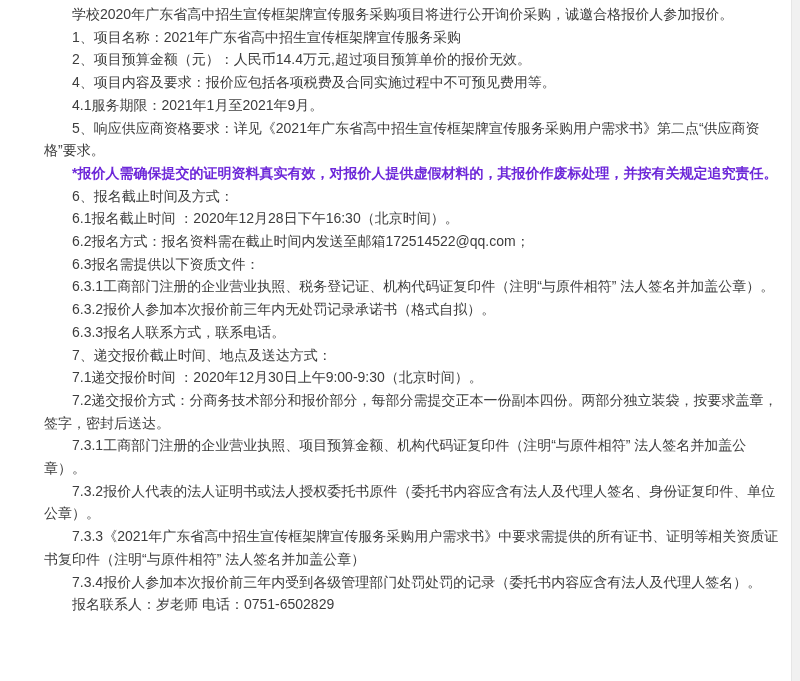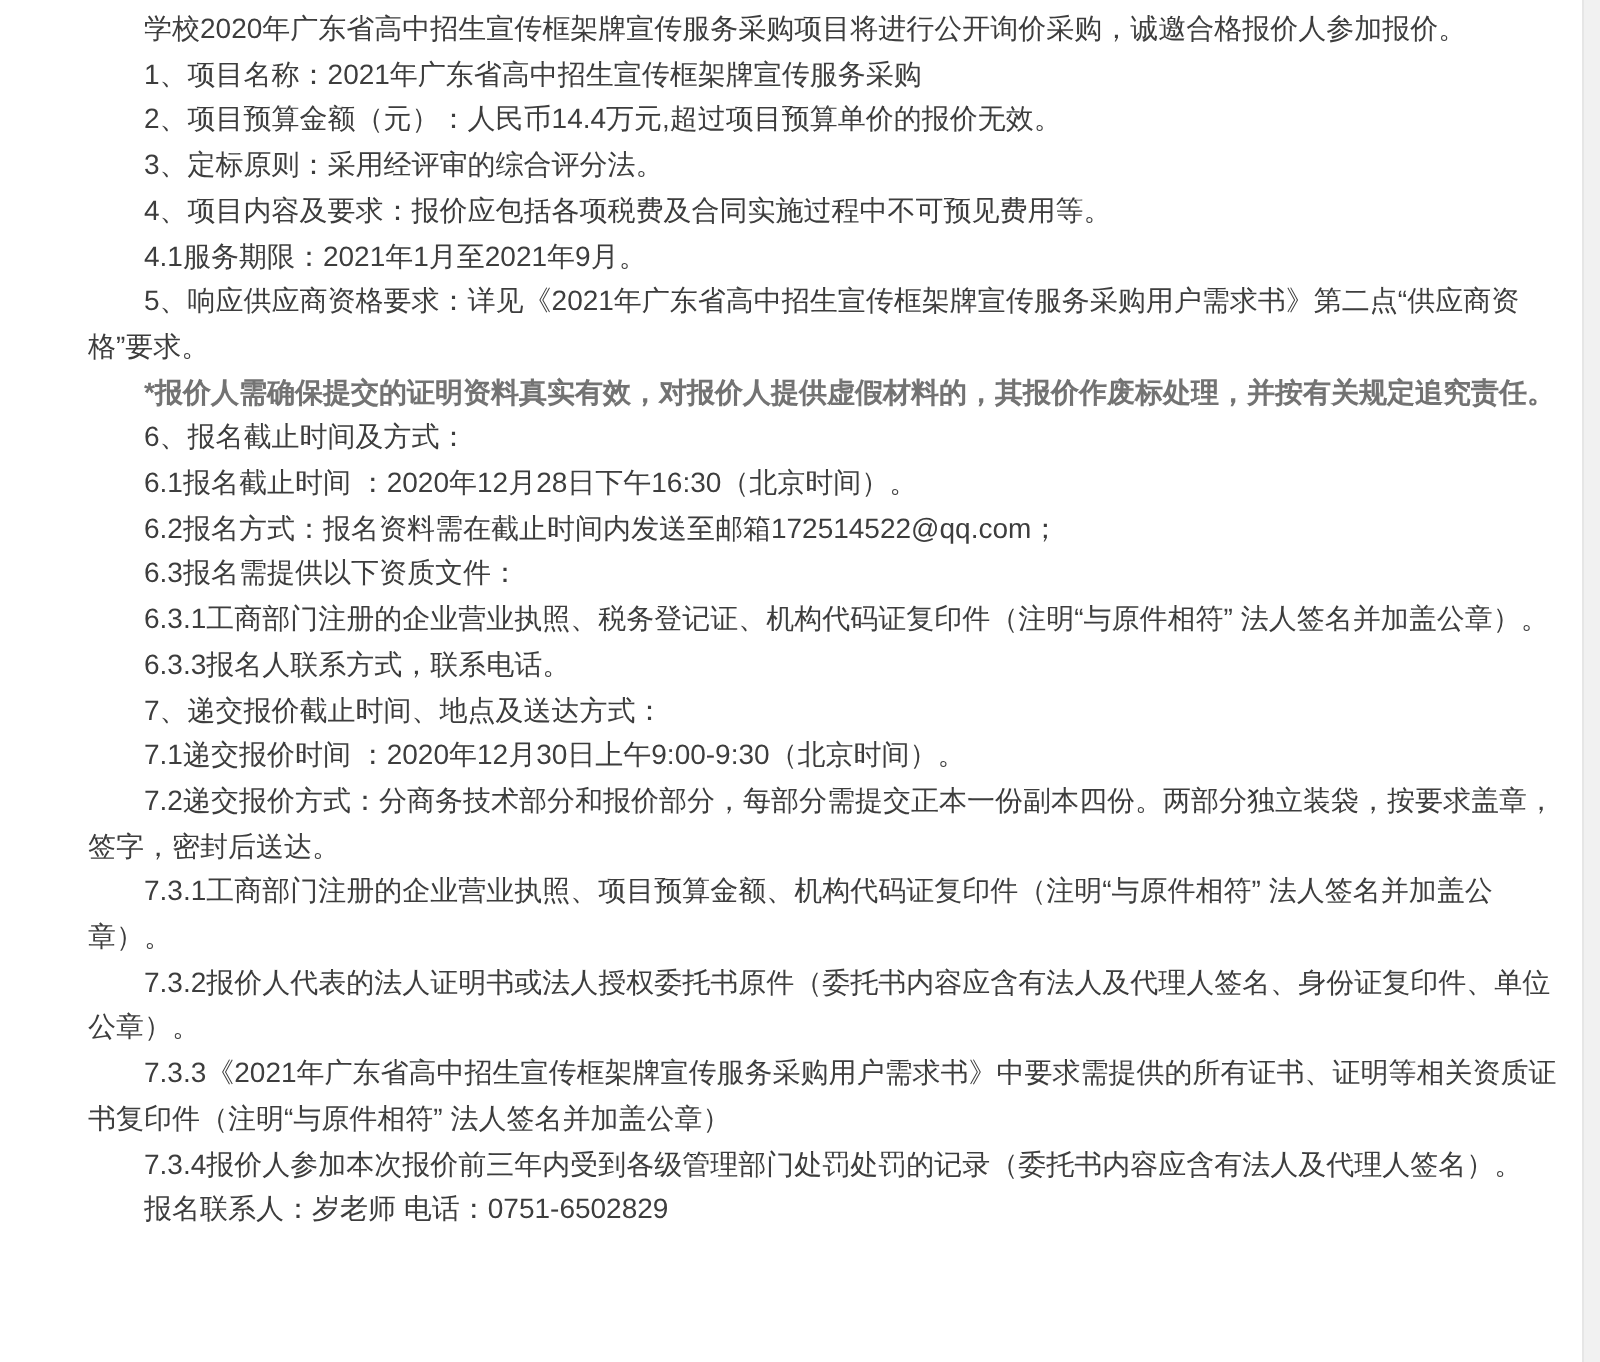--- a/index.html
+++ b/index.html
@@ -27,49 +27,49 @@
     padding: 0;
     font-size: 14px;
     line-height: 22.7px;
     color: #3d3d3d;
     text-indent: 2em;
     text-align: left;
     word-break: break-word;
   }
   .doc p.bold {
     font-weight: bold;
-    color: #737373;
+    color: #6d28d9;
   }
   .edge-strip {
     position: absolute;
     top: 0;
     right: 0;
     width: 8px;
     height: 681px;
     background: #f1f1f1;
     border-left: 1px solid #e6e6e6;
   }
 </style>
 </head>
 <body>
 
 <div class="doc">
     <p class="">学校2020年广东省高中招生宣传框架牌宣传服务采购项目将进行公开询价采购，诚邀合格报价人参加报价。</p>
     <p class="">1、项目名称：2021年广东省高中招生宣传框架牌宣传服务采购</p>
     <p class="">2、项目预算金额（元）：人民币14.4万元,超过项目预算单价的报价无效。</p>
-    <p class="">3、定标原则：采用经评审的综合评分法。</p>
     <p class="">4、项目内容及要求：报价应包括各项税费及合同实施过程中不可预见费用等。</p>
     <p class="">4.1服务期限：2021年1月至2021年9月。</p>
     <p class="">5、响应供应商资格要求：详见《2021年广东省高中招生宣传框架牌宣传服务采购用户需求书》第二点“供应商资格”要求。</p>
     <p class="bold">*报价人需确保提交的证明资料真实有效，对报价人提供虚假材料的，其报价作废标处理，并按有关规定追究责任。</p>
     <p class="">6、报名截止时间及方式：</p>
     <p class="">6.1报名截止时间 ：2020年12月28日下午16:30（北京时间）。</p>
     <p class="">6.2报名方式：报名资料需在截止时间内发送至邮箱172514522@qq.com；</p>
     <p class="">6.3报名需提供以下资质文件：</p>
     <p class="">6.3.1工商部门注册的企业营业执照、税务登记证、机构代码证复印件（注明“与原件相符” 法人签名并加盖公章）。</p>
+    <p class="">6.3.2报价人参加本次报价前三年内无处罚记录承诺书（格式自拟）。</p>
     <p class="">6.3.3报名人联系方式，联系电话。</p>
     <p class="">7、递交报价截止时间、地点及送达方式：</p>
     <p class="">7.1递交报价时间 ：2020年12月30日上午9:00-9:30（北京时间）。</p>
     <p class="">7.2递交报价方式：分商务技术部分和报价部分，每部分需提交正本一份副本四份。两部分独立装袋，按要求盖章，签字，密封后送达。</p>
     <p class="">7.3.1工商部门注册的企业营业执照、项目预算金额、机构代码证复印件（注明“与原件相符” 法人签名并加盖公章）。</p>
     <p class="">7.3.2报价人代表的法人证明书或法人授权委托书原件（委托书内容应含有法人及代理人签名、身份证复印件、单位公章）。</p>
     <p class="">7.3.3《2021年广东省高中招生宣传框架牌宣传服务采购用户需求书》中要求需提供的所有证书、证明等相关资质证书复印件（注明“与原件相符” 法人签名并加盖公章）</p>
     <p class="">7.3.4报价人参加本次报价前三年内受到各级管理部门处罚处罚的记录（委托书内容应含有法人及代理人签名）。</p>
     <p class="">报名联系人：岁老师 电话：0751-6502829</p>
   </div>

